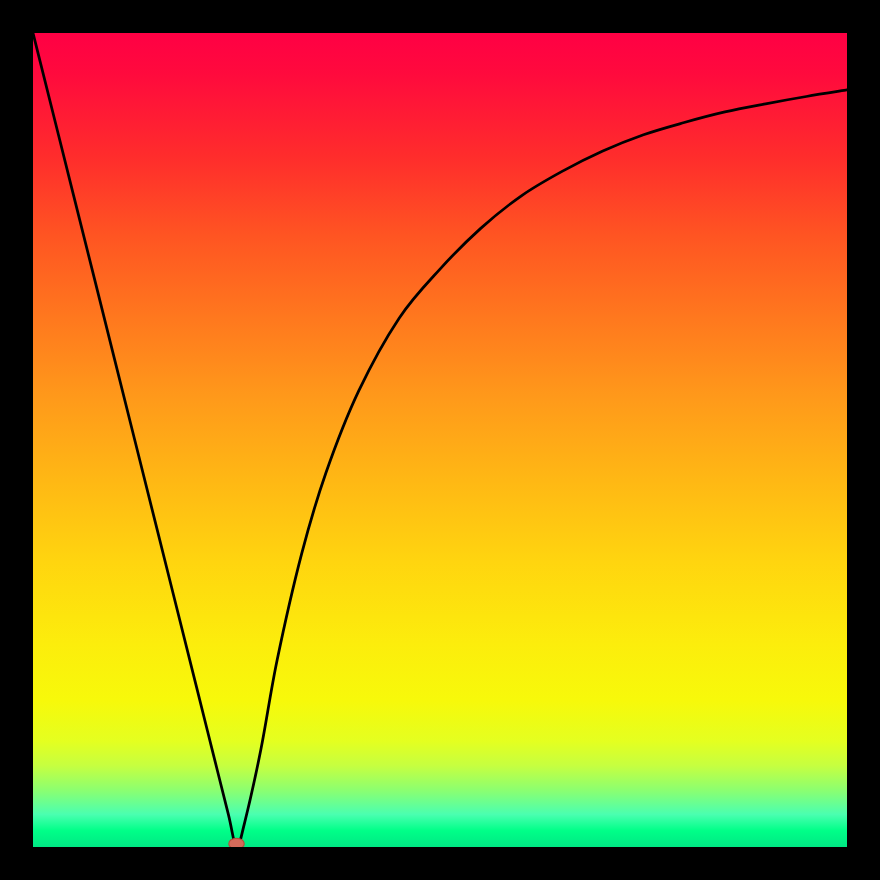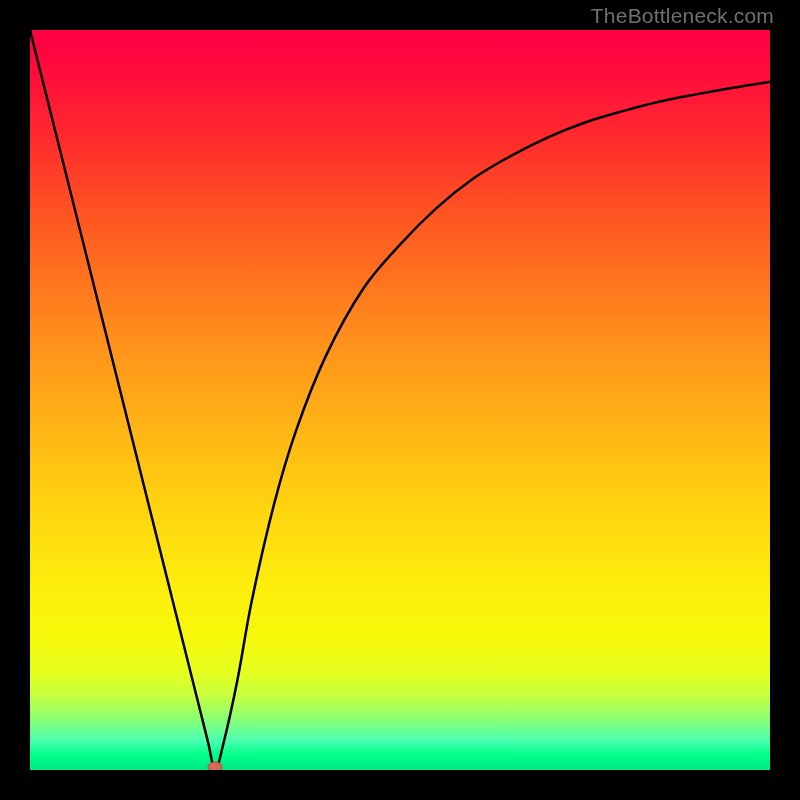--- a/index.html
+++ b/index.html
@@ -84,15 +84,14 @@
 
   <div class="plot-area">
     <div class="gradient"></div>
 
     <svg class="curve-svg" viewBox="0 0 740 740">
       <path id="curve" class="curve-path" d="M 0 0 C 6.166666666666667 24.666666666666668, 24.666666666666664 98.66666666666666, 37 148 C 49.333333333333336 197.33333333333334, 61.666666666666664 246.66666666666666, 74 296 C 86.33333333333333 345.3333333333333, 98.66666666666667 394.6666666666667, 111 444 C 123.33333333333333 493.3333333333333, 139.36666666666667 557.4666666666667, 148 592 C 156.63333333333333 626.5333333333333, 157.86666666666667 631.4666666666667, 162.8 651.2 C 167.73333333333335 670.9333333333334, 173.9 695.6, 177.6 710.4 C 181.29999999999998 725.1999999999999, 182.53333333333333 738.7666666666667, 185 740 C 187.46666666666667 741.2333333333333, 188.7 732.5999999999999, 192.4 717.8 C 196.10000000000002 703, 202.26666666666668 675.8666666666667, 207.20000000000002 651.2 C 212.13333333333335 626.5333333333334, 215.83333333333334 599.4, 222 569.8 C 228.16666666666666 540.1999999999999, 236.8 501.9666666666667, 244.20000000000002 473.6 C 251.60000000000002 445.23333333333335, 257.76666666666665 424.26666666666665, 266.4 399.59999999999997 C 275.0333333333333 374.9333333333333, 284.9 349.0333333333333, 296 325.59999999999997 C 307.1 302.16666666666663, 320.6666666666667 277.5, 333 259 C 345.3333333333333 240.5, 357.66666666666663 228.16666666666669, 370 214.60000000000002 C 382.33333333333337 201.03333333333336, 394.66666666666674 188.70000000000002, 407.00000000000006 177.60000000000002 C 419.33333333333337 166.50000000000003, 431.6666666666667 156.63333333333333, 444 148 C 456.3333333333333 139.36666666666667, 468.6666666666667 132.5833333333334, 481 125.80000000000007 C 493.3333333333333 119.01666666666675, 505.6666666666667 112.85000000000008, 518 107.30000000000007 C 530.3333333333334 101.75000000000006, 542.6666666666666 96.81666666666668, 555 92.5 C 567.3333333333334 88.18333333333332, 579.6666666666666 84.85333333333331, 592 81.39999999999998 C 604.3333333333334 77.94666666666664, 616.6666666666666 74.61666666666662, 629 71.77999999999997 C 641.3333333333334 68.94333333333333, 653.6666666666666 66.72333333333346, 666 64.38000000000011 C 678.3333333333334 62.03666666666677, 690.6666666666666 59.816666666666606, 703 57.719999999999914 C 715.3333333333334 55.62333333333322, 733.8333333333334 52.78666666666661, 740 51.799999999999955"></path>
       <ellipse id="marker" class="marker" cx="185" cy="737" rx="7" ry="5"></ellipse>
     </svg>
   </div>
 
-  <div class="attribution">TheBottleneck.com</div>
 
 </div>
 
 </body></html>

